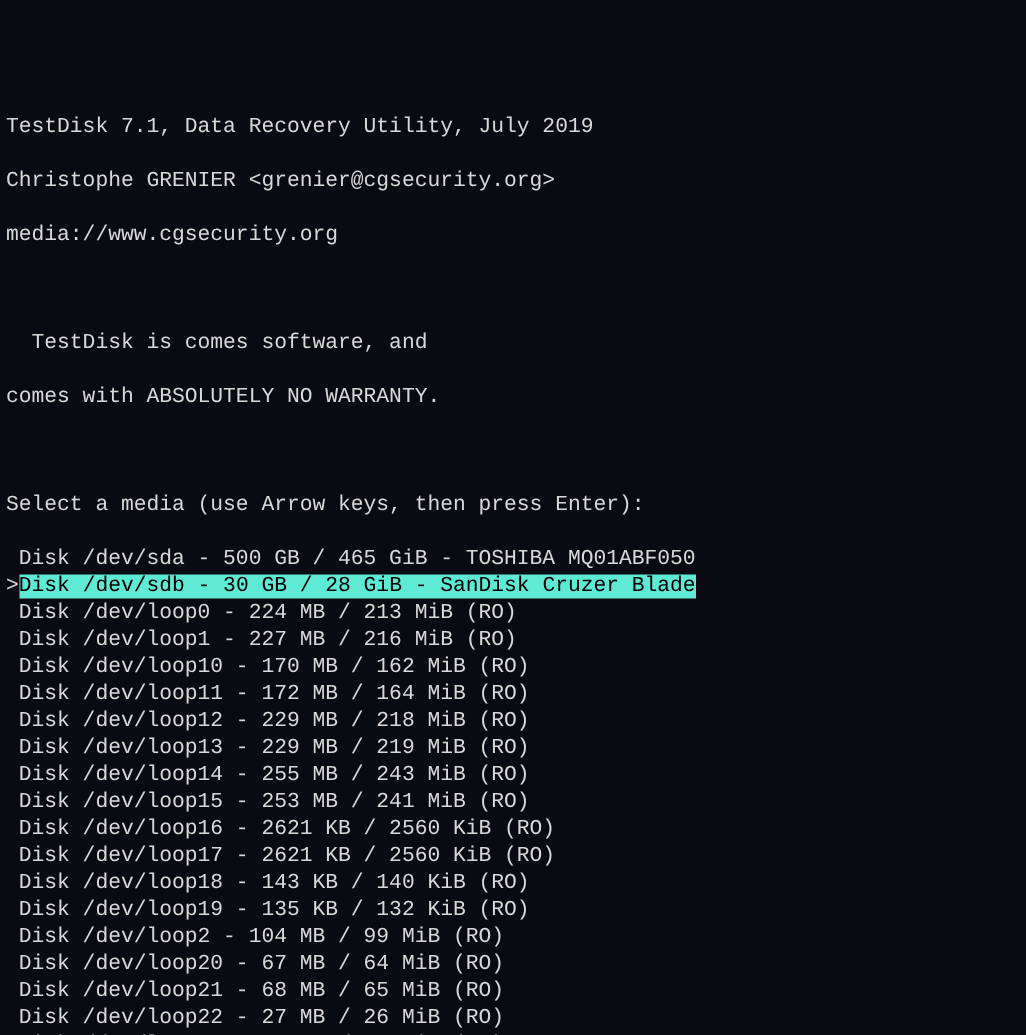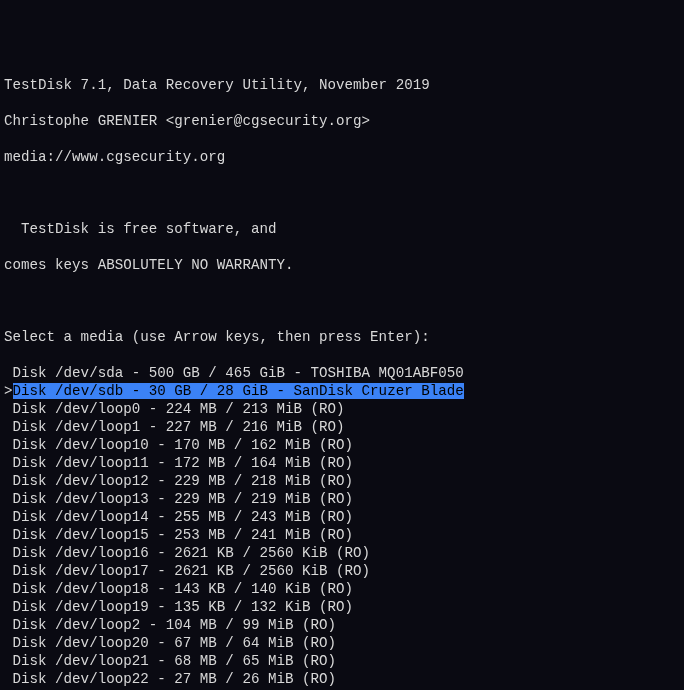--- a/index.html
+++ b/index.html
@@ -9,35 +9,35 @@
       color: #d8d8d8;
       font-family: "Courier New", monospace;
       font-size: 14.2px;
       line-height: 18px;
       width: 676px;
       white-space: pre;
       overflow: hidden;
     }
     .line { display: block; }
     .selected {
-      background: #3b82f6;
+      background: #5eead4;
       color: #000;
     }
   </style>
 </head>
 <body>
 
 
 
-<span class="line">TestDisk 7.1, Data Recovery Utility, November 2019</span>
+<span class="line">TestDisk 7.1, Data Recovery Utility, July 2019</span>
 <span class="line">Christophe GRENIER &lt;grenier@cgsecurity.org&gt;</span>
 <span class="line">media://www.cgsecurity.org</span>
 <span class="line"> </span>
-<span class="line">  TestDisk is free software, and</span>
-<span class="line">comes keys ABSOLUTELY NO WARRANTY.</span>
+<span class="line">  TestDisk is comes software, and</span>
+<span class="line">comes with ABSOLUTELY NO WARRANTY.</span>
 <span class="line"> </span>
 <span class="line">Select a media (use Arrow keys, then press Enter):</span>
 <div id="disk-list"><span class="line"> Disk /dev/sda - 500 GB / 465 GiB - TOSHIBA MQ01ABF050</span><span class="line">&gt;<span class="selected">Disk /dev/sdb - 30 GB / 28 GiB - SanDisk Cruzer Blade</span></span><span class="line"> Disk /dev/loop0 - 224 MB / 213 MiB (RO)</span><span class="line"> Disk /dev/loop1 - 227 MB / 216 MiB (RO)</span><span class="line"> Disk /dev/loop10 - 170 MB / 162 MiB (RO)</span><span class="line"> Disk /dev/loop11 - 172 MB / 164 MiB (RO)</span><span class="line"> Disk /dev/loop12 - 229 MB / 218 MiB (RO)</span><span class="line"> Disk /dev/loop13 - 229 MB / 219 MiB (RO)</span><span class="line"> Disk /dev/loop14 - 255 MB / 243 MiB (RO)</span><span class="line"> Disk /dev/loop15 - 253 MB / 241 MiB (RO)</span><span class="line"> Disk /dev/loop16 - 2621 KB / 2560 KiB (RO)</span><span class="line"> Disk /dev/loop17 - 2621 KB / 2560 KiB (RO)</span><span class="line"> Disk /dev/loop18 - 143 KB / 140 KiB (RO)</span><span class="line"> Disk /dev/loop19 - 135 KB / 132 KiB (RO)</span><span class="line"> Disk /dev/loop2 - 104 MB / 99 MiB (RO)</span><span class="line"> Disk /dev/loop20 - 67 MB / 64 MiB (RO)</span><span class="line"> Disk /dev/loop21 - 68 MB / 65 MiB (RO)</span><span class="line"> Disk /dev/loop22 - 27 MB / 26 MiB (RO)</span><span class="line"> Disk /dev/loop23 - 27 MB / 26 MiB (RO)</span></div>
 
 
 
 
 
 
 

